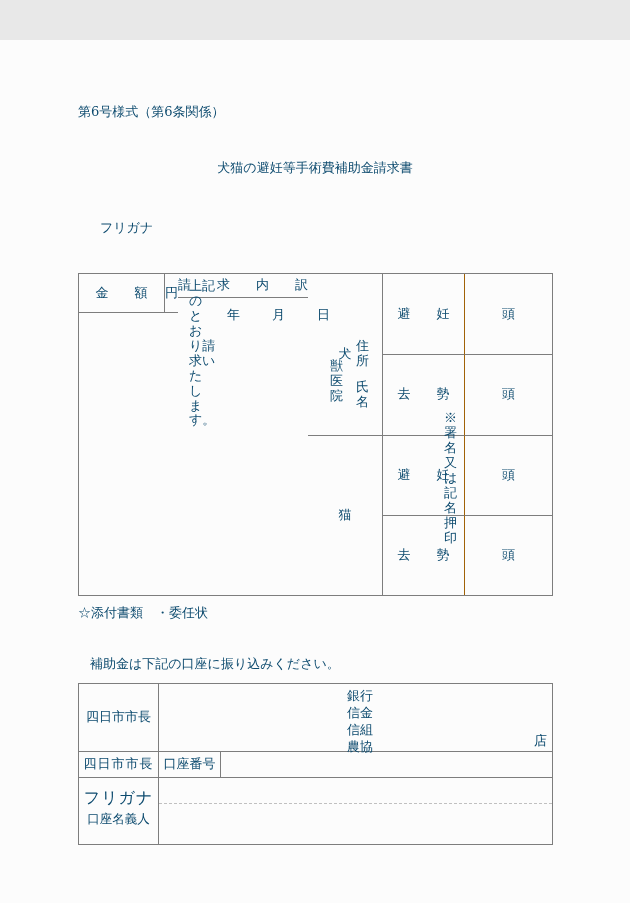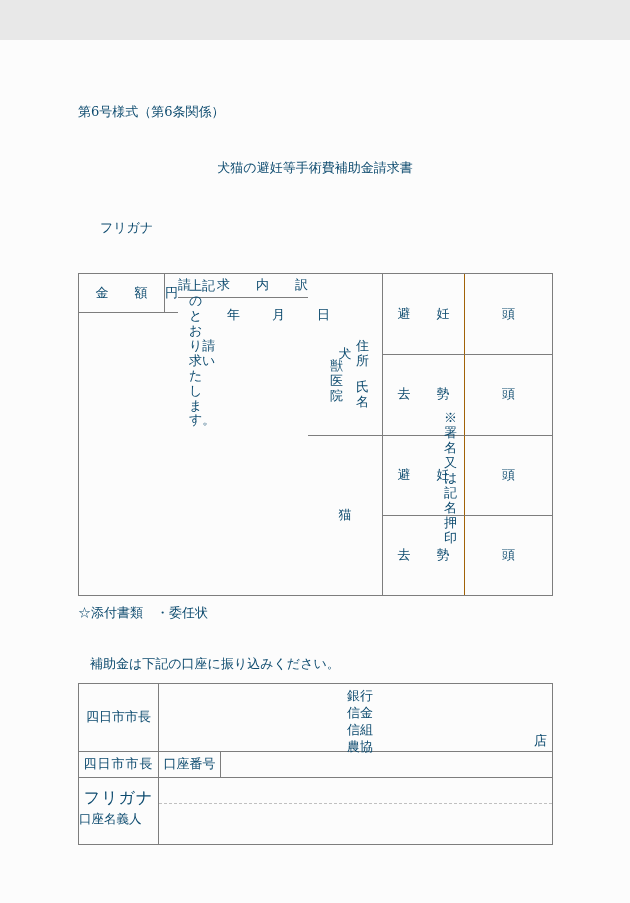--- a/index.html
+++ b/index.html
@@ -76,21 +76,21 @@
 
   .bank-row2 { height: 26px; border-bottom: 1px solid #7d7d7d; display: flex; }
   .acct-type-label { width: 80px; border-right: 1px solid #7d7d7d; display: flex; align-items: center; justify-content: center; letter-spacing: 1px; }
   .acct-type-options { width: 150px; border-right: 1px solid #7d7d7d; display: flex; align-items: center; justify-content: center; }
   .acct-no-label { width: 62px; border-right: 1px solid #7d7d7d; display: flex; align-items: center; justify-content: center; font-size: 13px; }
   .acct-no-value { flex: 1; }
 
   .bank-row3 { flex: 1; display: flex; }
   .holder-label-col { width: 80px; border-right: 1px solid #7d7d7d; position: relative; }
   .furigana-label { position: absolute; left: 0; top: 11px; width: 100%; text-align: center; font-size: 16px; letter-spacing: 1px; }
-  .holder-label { position: absolute; left: 0; top: 34px; width: 100%; text-align: left; font-size: 12.5px; }
+  .holder-label { position: absolute; left: 0; top: 34px; width: 100%; text-align: center; font-size: 12.5px; }
   .holder-value-col { flex: 1; position: relative; }
   .furigana-divider { position: absolute; left: 0; right: 0; top: 25px; border-bottom: 1px dashed #c0c0c0; }
 </style>
 </head>
 <body>
 
 <div class="page">
 
   <div class="abs form-number">第6号様式（第6条関係）</div>
   <div class="abs doc-title">犬猫の避妊等手術費補助金請求書</div>

